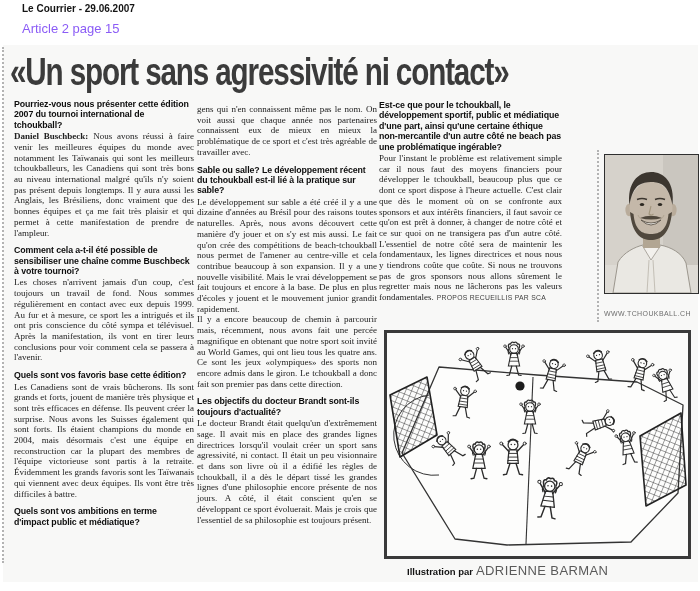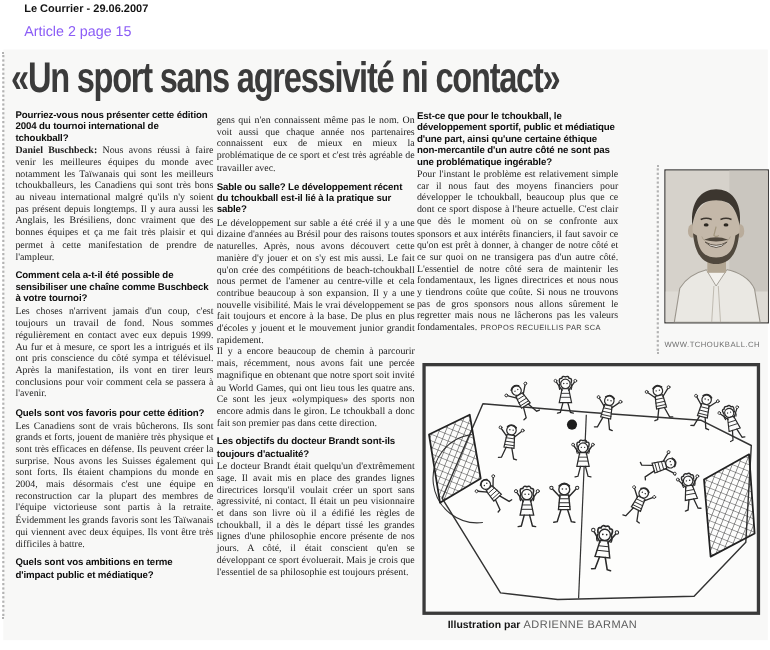--- a/index.html
+++ b/index.html
@@ -88,56 +88,56 @@
     border:3px solid #3a3a3a;background:#fbfbfa;
   }
   .illustration-box svg{display:block;}
   .illu-credit{
     left:384px;top:563px;
     font-family:"Liberation Sans", sans-serif;
     font-size:9.5px;color:#141414;
   }
   .illu-credit .credit-label{font-weight:700;margin-left:23px;}
   .illu-credit .credit-name{
-    font-size:10px;color:#5a5a5a;letter-spacing:0.4px;margin-left:3px;
+    font-size:13px;color:#5a5a5a;letter-spacing:0.4px;margin-left:3px;
   }
 </style>
 </head>
 <body>
 
 <div class="abs masthead-title">Le Courrier - 29.06.2007</div>
 <div class="abs masthead-sub">Article 2 page 15</div>
 
 <div class="abs clipping-bg"></div>
 <div class="abs edge-dots-left"></div>
 <div class="abs edge-dots-photo"></div>
 
 <div class="abs headline">«Un sport sans agressivité ni contact»</div>
 
 <div class="abs col col-1">
-  <p class="q first">Pourriez-vous nous présenter cette édition 2004 du tournoi international de tchoukball?</p>
+  <p class="q first">Pourriez-vous nous présenter cette édition 2007 du tournoi international de tchoukball?</p>
   <p class="a"><span class="lead">Daniel Buschbeck:</span> <span>Nous avons réussi à faire venir les meilleures équipes du monde avec notamment les Taïwanais qui sont les meilleurs tchoukballeurs, les Canadiens qui sont très bons au niveau international malgré qu'ils n'y soient pas présent depuis longtemps. Il y aura aussi les Anglais, les Brésiliens, donc vraiment que des bonnes équipes et ça me fait très plaisir et qui permet à cette manifestation de prendre de l'ampleur.</span></p>
   <p class="q">Comment cela a-t-il été possible de sensibiliser une chaîne comme Buschbeck à votre tournoi?</p>
   <p class="a">Les choses n'arrivent jamais d'un coup, c'est toujours un travail de fond. Nous sommes régulièrement en contact avec eux depuis 1999. Au fur et à mesure, ce sport les a intrigués et ils ont pris conscience du côté sympa et télévisuel. Après la manifestation, ils vont en tirer leurs conclusions pour voir comment cela se passera à l'avenir.</p>
-  <p class="q">Quels sont vos favoris pour cette édition?</p>
+  <p class="q">Quels sont vos favoris base cette édition?</p>
   <p class="a">Les Canadiens sont de vrais bûcherons. Ils sont grands et forts, jouent de manière très physique et sont très efficaces en défense. Ils peuvent créer la surprise. Nous avons les Suisses également qui sont forts. Ils étaient champions du monde en 2004, mais désormais c'est une équipe en reconstruction car la plupart des membres de l'équipe victorieuse sont partis à la retraite. Évidemment les grands favoris sont les Taïwanais qui viennent avec deux équipes. Ils vont être très difficiles à battre.</p>
   <p class="q">Quels sont vos ambitions en terme d'impact public et médiatique?</p>
 </div>
 
 <div class="abs col col-2">
   <p class="a">gens qui n'en connaissent même pas le nom. On voit aussi que chaque année nos partenaires connaissent eux de mieux en mieux la problématique de ce sport et c'est très agréable de travailler avec.</p>
   <p class="q">Sable ou salle? Le développement récent du tchoukball est-il lié à la pratique sur sable?</p>
   <p class="a">Le développement sur sable a été créé il y a une dizaine d'années au Brésil pour des raisons toutes naturelles. Après, nous avons découvert cette manière d'y jouer et on s'y est mis aussi. Le fait qu'on crée des compétitions de beach-tchoukball nous permet de l'amener au centre-ville et cela contribue beaucoup à son expansion. Il y a une nouvelle visibilité. Mais le vrai développement se fait toujours et encore à la base. De plus en plus d'écoles y jouent et le mouvement junior grandit rapidement.</p>
   <p class="a">Il y a encore beaucoup de chemin à parcourir mais, récemment, nous avons fait une percée magnifique en obtenant que notre sport soit invité au World Games, qui ont lieu tous les quatre ans. Ce sont les jeux «olympiques» des sports non encore admis dans le giron. Le tchoukball a donc fait son premier pas dans cette direction.</p>
   <p class="q">Les objectifs du docteur Brandt sont-ils toujours d'actualité?</p>
   <p class="a">Le docteur Brandt était quelqu'un d'extrêmement sage. Il avait mis en place des grandes lignes directrices lorsqu'il voulait créer un sport sans agressivité, ni contact. Il était un peu visionnaire et dans son livre où il a édifié les règles de tchoukball, il a dès le départ tissé les grandes lignes d'une philosophie encore présente de nos jours. A côté, il était conscient qu'en se développant ce sport évoluerait. Mais je crois que l'essentiel de sa philosophie est toujours présent.</p>
 </div>
 
 <div class="abs col col-3">
-  <p class="q first">Est-ce que pour le tchoukball, le développement sportif, public et médiatique d'une part, ainsi qu'une certaine éthique non-mercantile d'un autre côté ne sont pas une problématique ingérable?</p>
+  <p class="q first">Est-ce que pour le tchoukball, le développement sportif, public et médiatique d'une part, ainsi qu'une certaine éthique non-mercantile d'un autre côté ne beach pas une problématique ingérable?</p>
   <p class="a"><span>Pour l'instant le problème est relativement simple car il nous faut des moyens financiers pour développer le tchoukball, beaucoup plus que ce dont ce sport dispose à l'heure actuelle. C'est clair que dès le moment où on se confronte aux sponsors et aux intérêts financiers, il faut savoir ce qu'on est prêt à donner, à changer de notre côté et ce sur quoi on ne transigera pas d'un autre côté. L'essentiel de notre côté sera de maintenir les fondamentaux, les lignes directrices et nous nous y tiendrons coûte que coûte. Si nous ne trouvons pas de gros sponsors nous allons sûrement le regretter mais nous ne lâcherons pas les valeurs fondamentales.</span><span class="byline">PROPOS RECUEILLIS PAR SCA</span></p>
 </div>
 
 <div class="abs photo-frame">
   <svg width="93" height="138" viewBox="0 0 93 138">
     <rect width="93" height="138" fill="#d6d2cb"></rect>
     <rect x="58" width="35" height="138" fill="#cac6bf"></rect>
     <rect y="110" width="93" height="28" fill="#dedbd5"></rect>
 
     <path d="M8,138 L13,107 C19,97 30,92 38,90 L55,90 C66,92 77,98 81,108 L86,138 Z" fill="#eae8e3" stroke="#9b968d" stroke-width="1"></path>

